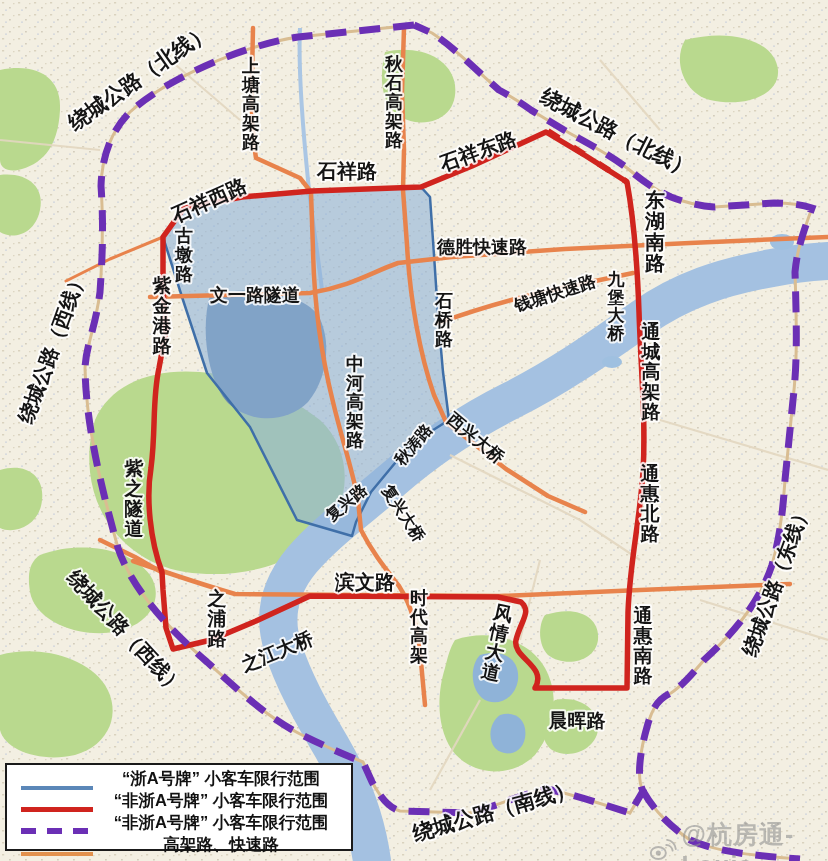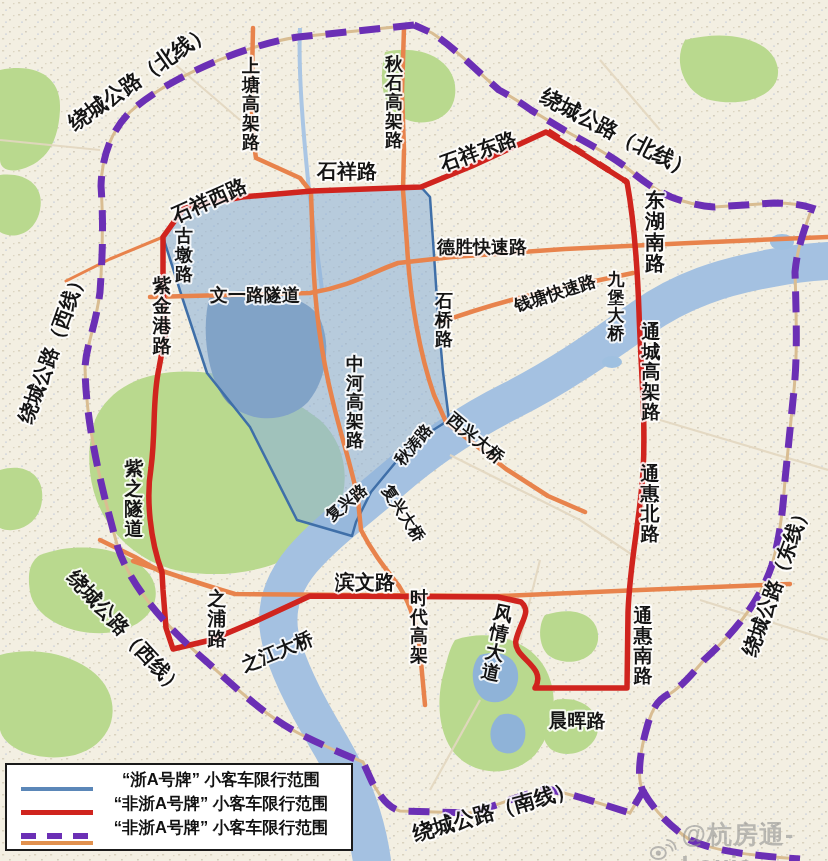--- a/index.html
+++ b/index.html
@@ -149,20 +149,21 @@
   <div class="lg-row">
     <div class="sw sw-red"></div>
     <span class="lg-label">“非浙A号牌” 小客车限行范围</span>
   </div>
   <div class="lg-row">
     <div class="sw sw-purple"></div>
     <span class="lg-label">“非浙A号牌” 小客车限行范围</span>
   </div>
   <div class="lg-row">
     <div class="sw sw-orange"></div>
+    <span class="lg-label">高架路、快速路</span>
   </div>
 </div>
 
 
 <div class="watermark">
   <svg width="36" height="30" viewBox="0 0 36 30">
     <g fill="none" stroke="rgba(145,145,145,.62)" stroke-width="2.4" stroke-linecap="round">
       <ellipse cx="13" cy="20" rx="9.5" ry="7.5"></ellipse>
       <circle cx="13" cy="20" r="3.2" fill="rgba(145,145,145,.62)" stroke="none"></circle>
       <path d="M23,10 C27,10 30.5,13 31,17"></path>

